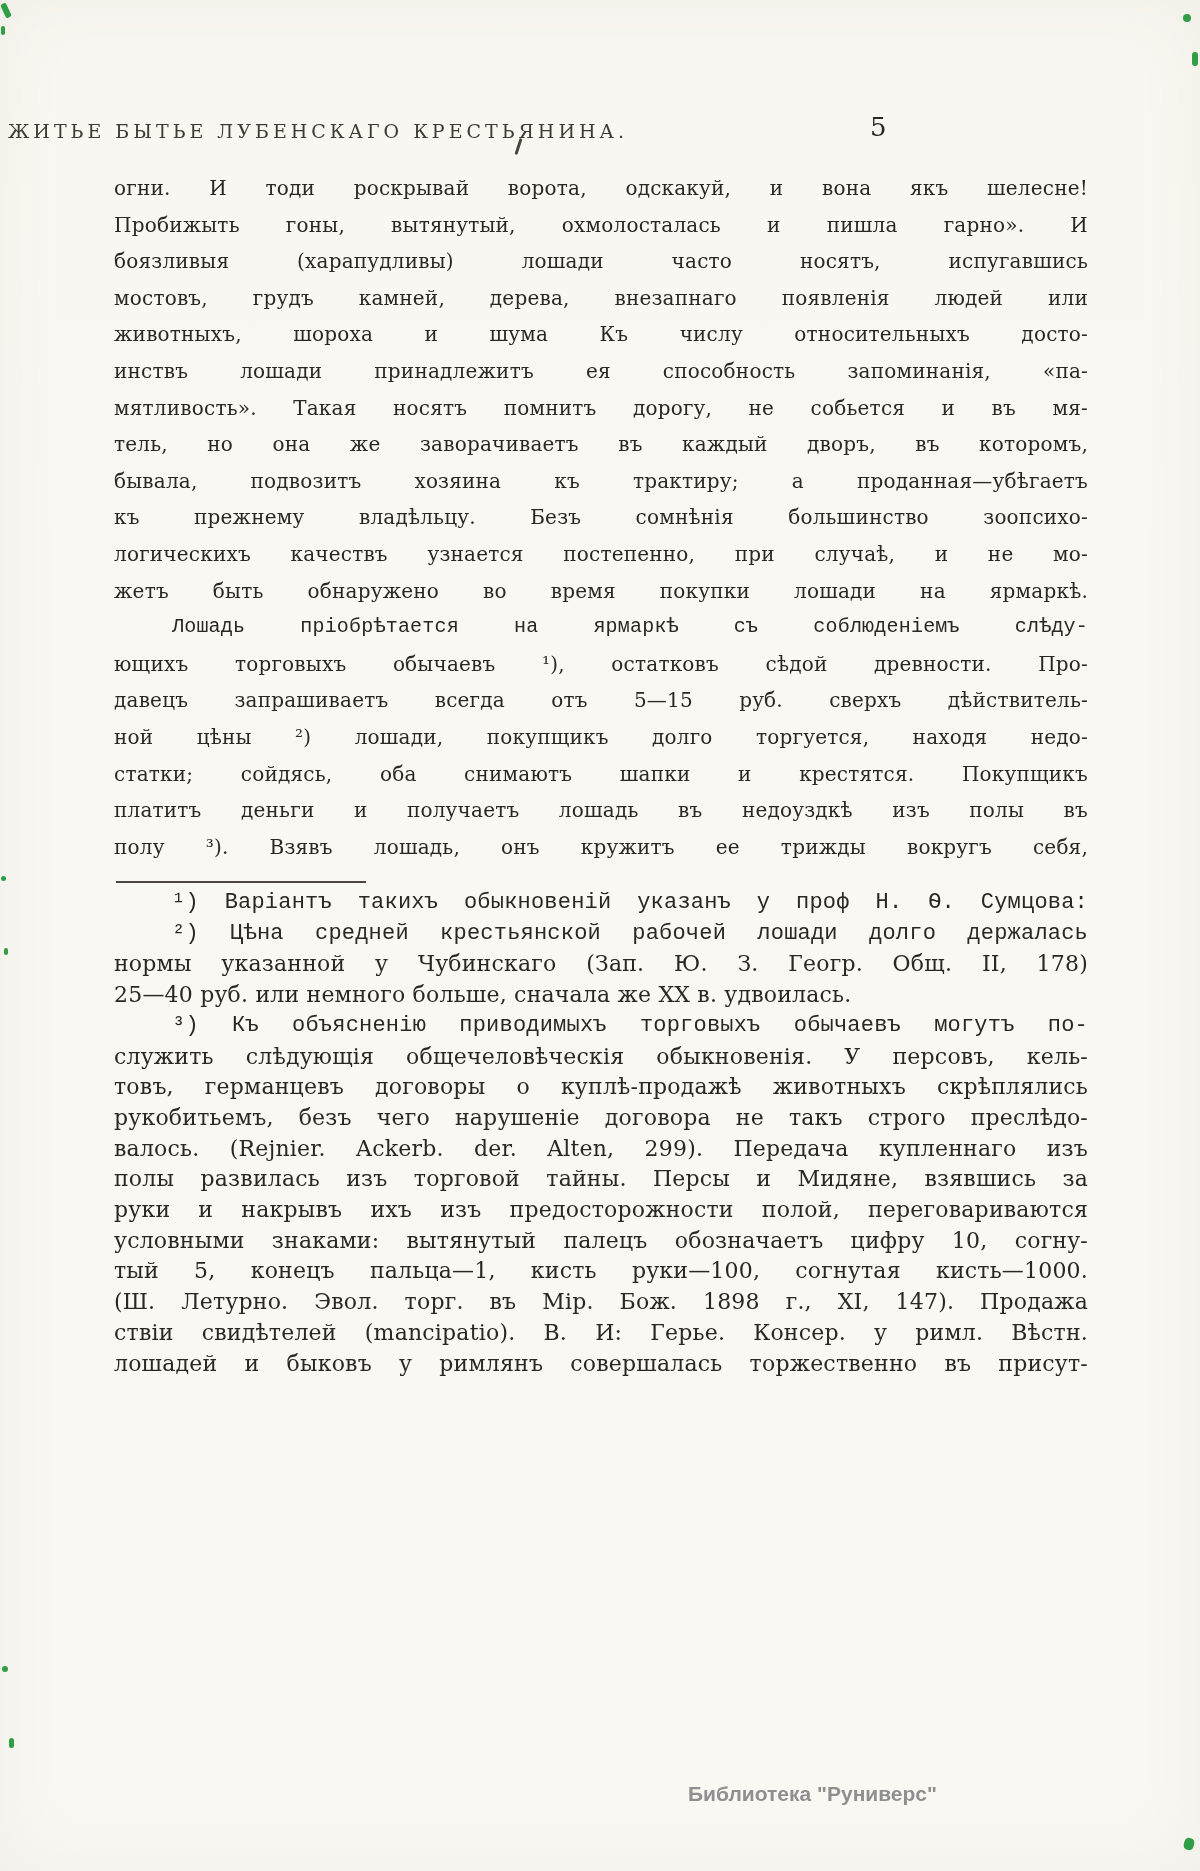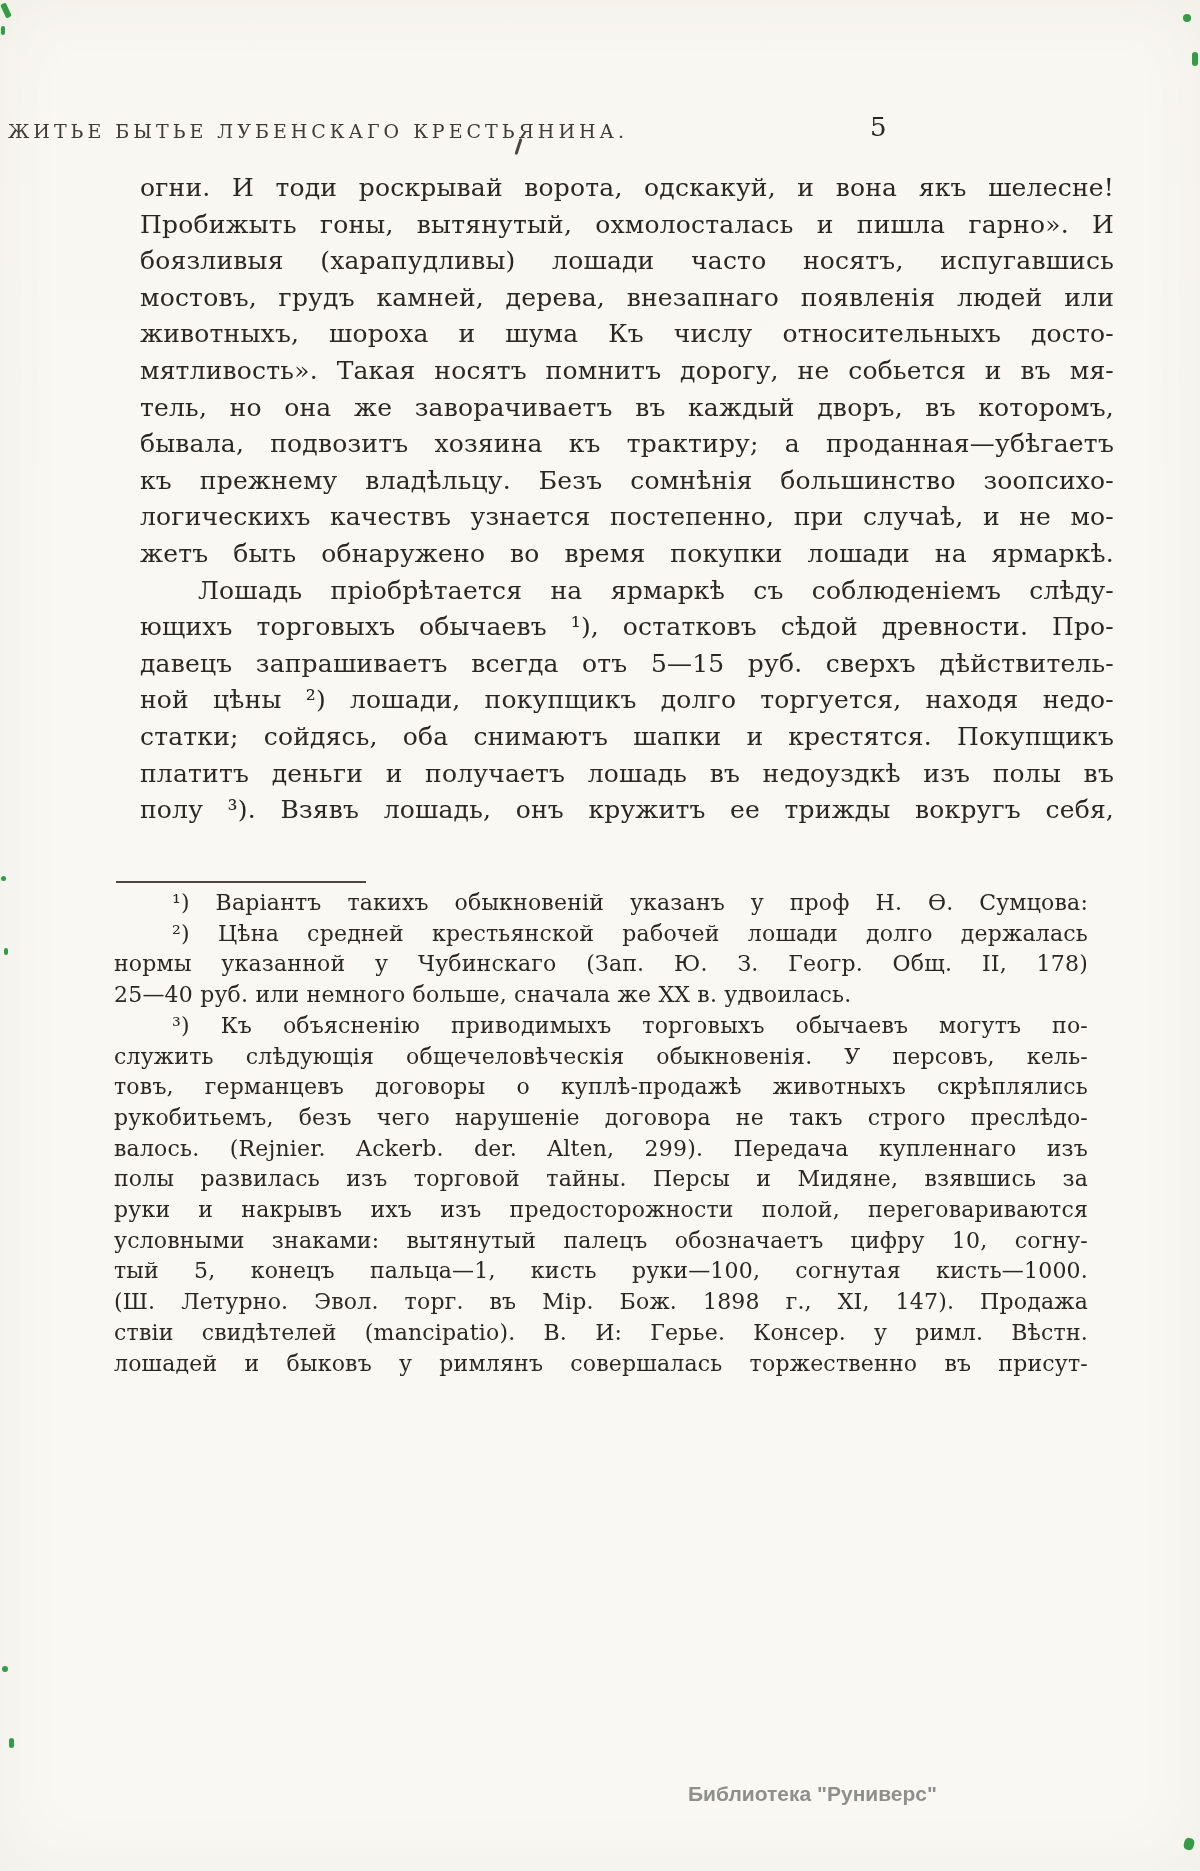--- a/index.html
+++ b/index.html
@@ -41,35 +41,35 @@
     left:870px;
     font-size:26px;
     color:var(--ink);
   }
   
   .main-text{
     position:absolute;
     top:170px;
     left:114px;
     width:974px;
-    font-size:25px;
+    font-size:20px;
     line-height:36.6px;
     letter-spacing:0.2px;
-    margin-left:26px;
   }
   .line{
     text-align:justify;
     text-align-last:justify;
     white-space:normal;
   }
   .line-last{
     text-align-last:left;
   }
   .indent-first .line:first-child{
     text-indent:58px;
+    font-family:Liberation Mono, monospace;
   }
   
   .footnote-rule{
     position:absolute;
     top:881px;
     left:116px;
     width:250px;
     height:2px;
     background:var(--ink);
     opacity:0.85;
@@ -125,20 +125,21 @@
 
   <div class="ink-slash"></div>
 
   <div class="main-text">
     <div class="paragraph">
         <div class="line">огни. И тоди роскрывай ворота, одскакуй, и вона якъ шелесне!</div>
         <div class="line">Пробижыть гоны, вытянутый, охмолосталась и пишла гарно». И</div>
         <div class="line">боязливыя (харапудливы) лошади часто носятъ, испугавшись</div>
         <div class="line">мостовъ, грудъ камней, дерева, внезапнаго появленія людей или</div>
         <div class="line">животныхъ, шороха и шума Къ числу относительныхъ досто-</div>
+        <div class="line">инствъ лошади принадлежитъ ея способность запоминанія, «па-</div>
         <div class="line">мятливость». Такая носятъ помнитъ дорогу, не собьется и въ мя-</div>
         <div class="line">тель, но она же заворачиваетъ въ каждый дворъ, въ которомъ,</div>
         <div class="line">бывала, подвозитъ хозяина къ трактиру; а проданная—убѣгаетъ</div>
         <div class="line">къ прежнему владѣльцу. Безъ сомнѣнія большинство зоопсихо-</div>
         <div class="line">логическихъ качествъ узнается постепенно, при случаѣ, и не мо-</div>
         <div class="line">жетъ быть обнаружено во время покупки лошади на ярмаркѣ.</div>
       </div>
     <div class="paragraph indent-first">
         <div class="line">Лошадь пріобрѣтается на ярмаркѣ съ соблюденіемъ слѣду-</div>
         <div class="line">ющихъ торговыхъ обычаевъ ¹), остатковъ сѣдой древности. Про-</div>

